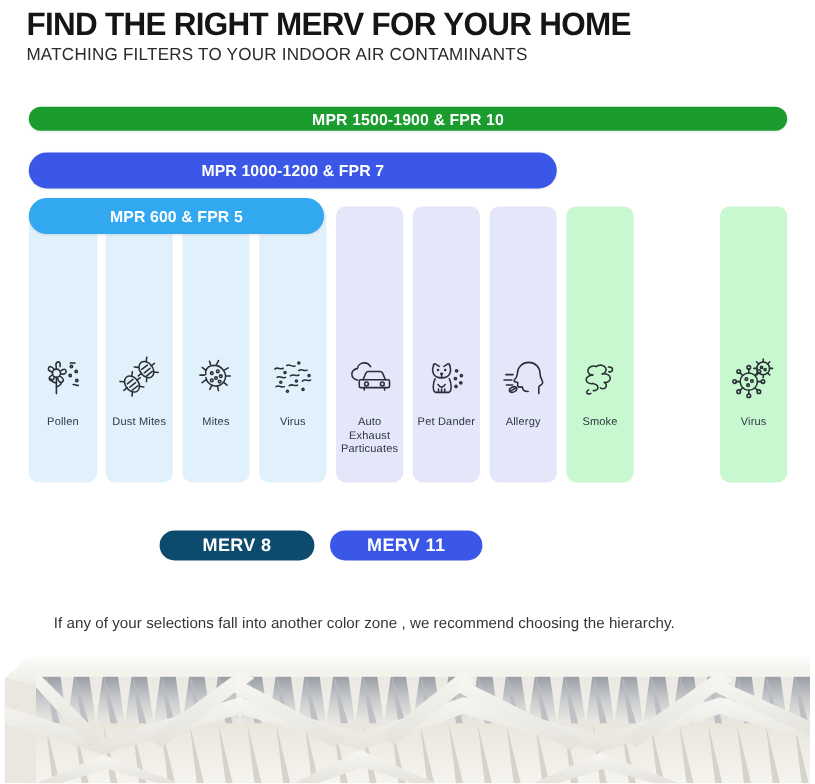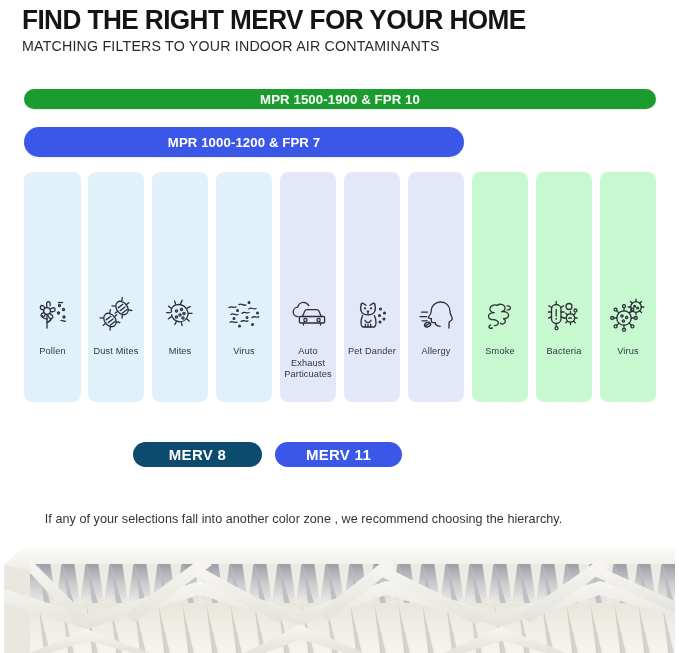--- a/index.html
+++ b/index.html
@@ -222,36 +222,20 @@
           <path d="M24.9 19.6c3.5-0.5 6.5 1 6.7 3.4 0.2 2.3-2.2 4-5 3.7"></path>
           <path d="M16.8 27.6c2.9 0.5 4.5 1.9 4.5 3.4 0 1.6-1.8 2.7-3.9 2.5"></path>
           <path d="M26.6 26.7c1.8 1.1 2.2 2.9 1.1 4.2-1 1.2-3 1.3-4.3 0.3"></path>
           <path d="M30.1 13.9c1.9-0.4 3.4 0.6 3.3 2.1-0.1 1.4-1.6 2.2-3.1 1.8"></path>
           <path d="M13.6 32.9c-1.4 0.7-2 1.9-1.4 2.8 0.6 0.9 2.2 0.9 3.2 0.2"></path>
         </svg>
       </span>
       <span class="clabel">Smoke</span>
     </div>
 
-    <div class="col c-green" style="left:512px;width:56px;">
-      <span class="icon">
-        <svg viewBox="0 0 46 46" fill="none" stroke="#2b2f36" stroke-width="1.3" stroke-linecap="round" stroke-linejoin="round">
-          <rect x="10.5" y="12.5" width="9.5" height="19" rx="4.75"></rect>
-          <path d="M15.2 17.5v6.5M15.2 26.4v0.9"></path>
-          <path d="M10.5 15.4l-2.7-1.6M10.5 20h-3.1M10.5 24.6l-2.9 1.5M20 15.4l2.7-1.6M20 20h3.1M20 24.6l2.9 1.5M15.2 12.5V9.4M15.2 31.5v3.1"></path>
-          <circle cx="29.5" cy="26" r="4.2"></circle>
-          <path d="M29.5 21.8v-2.4M33.7 26h2.4M29.5 30.2v2.4M25.3 26h-2.4M32.5 23l1.7-1.7M32.5 29l1.7 1.7M26.5 29l-1.7 1.7M26.5 23l-1.7-1.7"></path>
-          <path d="M27.8 26.4c0.7-0.8 1.8-0.8 2.6-0.2"></path>
-          <circle cx="28" cy="14.5" r="3"></circle>
-          <circle cx="34.5" cy="18.5" r="1.5"></circle>
-          <circle cx="15.5" cy="36.2" r="1.5"></circle>
-        </svg>
-      </span>
-      <span class="clabel">Bacteria</span>
-    </div>
 
     <div class="col c-green" style="left:576px;width:56px;">
       <span class="icon">
         <svg viewBox="0 0 46 46" fill="none" stroke="#2b2f36" stroke-width="1.3" stroke-linecap="round" stroke-linejoin="round">
           <circle cx="19" cy="26" r="7.2"></circle>
           <path d="M19 18.8v-3.4M26.2 26h3.4M19 33.2v3.4M11.8 26H8.4M24.1 20.9l2.4-2.4M24.1 31.1l2.4 2.4M13.9 31.1l-2.4 2.4M13.9 20.9l-2.4-2.4"></path>
           <circle cx="19" cy="14.2" r="1.5"></circle>
             <circle cx="30.8" cy="26" r="1.5"></circle>
           <circle cx="19" cy="37.8" r="1.5"></circle>
             <circle cx="7.2" cy="26" r="1.5"></circle>
@@ -270,20 +254,23 @@
       </span>
       <span class="clabel">Virus</span>
     </div>
   </div>
 
   <div class="bar bar-green">
     <span>MPR 1500-1900 &amp; FPR 10</span>
   </div>
   <div class="bar bar-blue">
     <span>MPR 1000-1200 &amp; FPR 7</span>
+  </div>
+  <div class="bar bar-cyan">
+    <span>MPR 600 &amp; FPR 5</span>
   </div>
 
   <div class="pills">
     <div class="pill pill-8">
       <span>MERV 8</span>
     </div>
     <div class="pill pill-11">
       <span>MERV 11</span>
     </div>
   </div>

